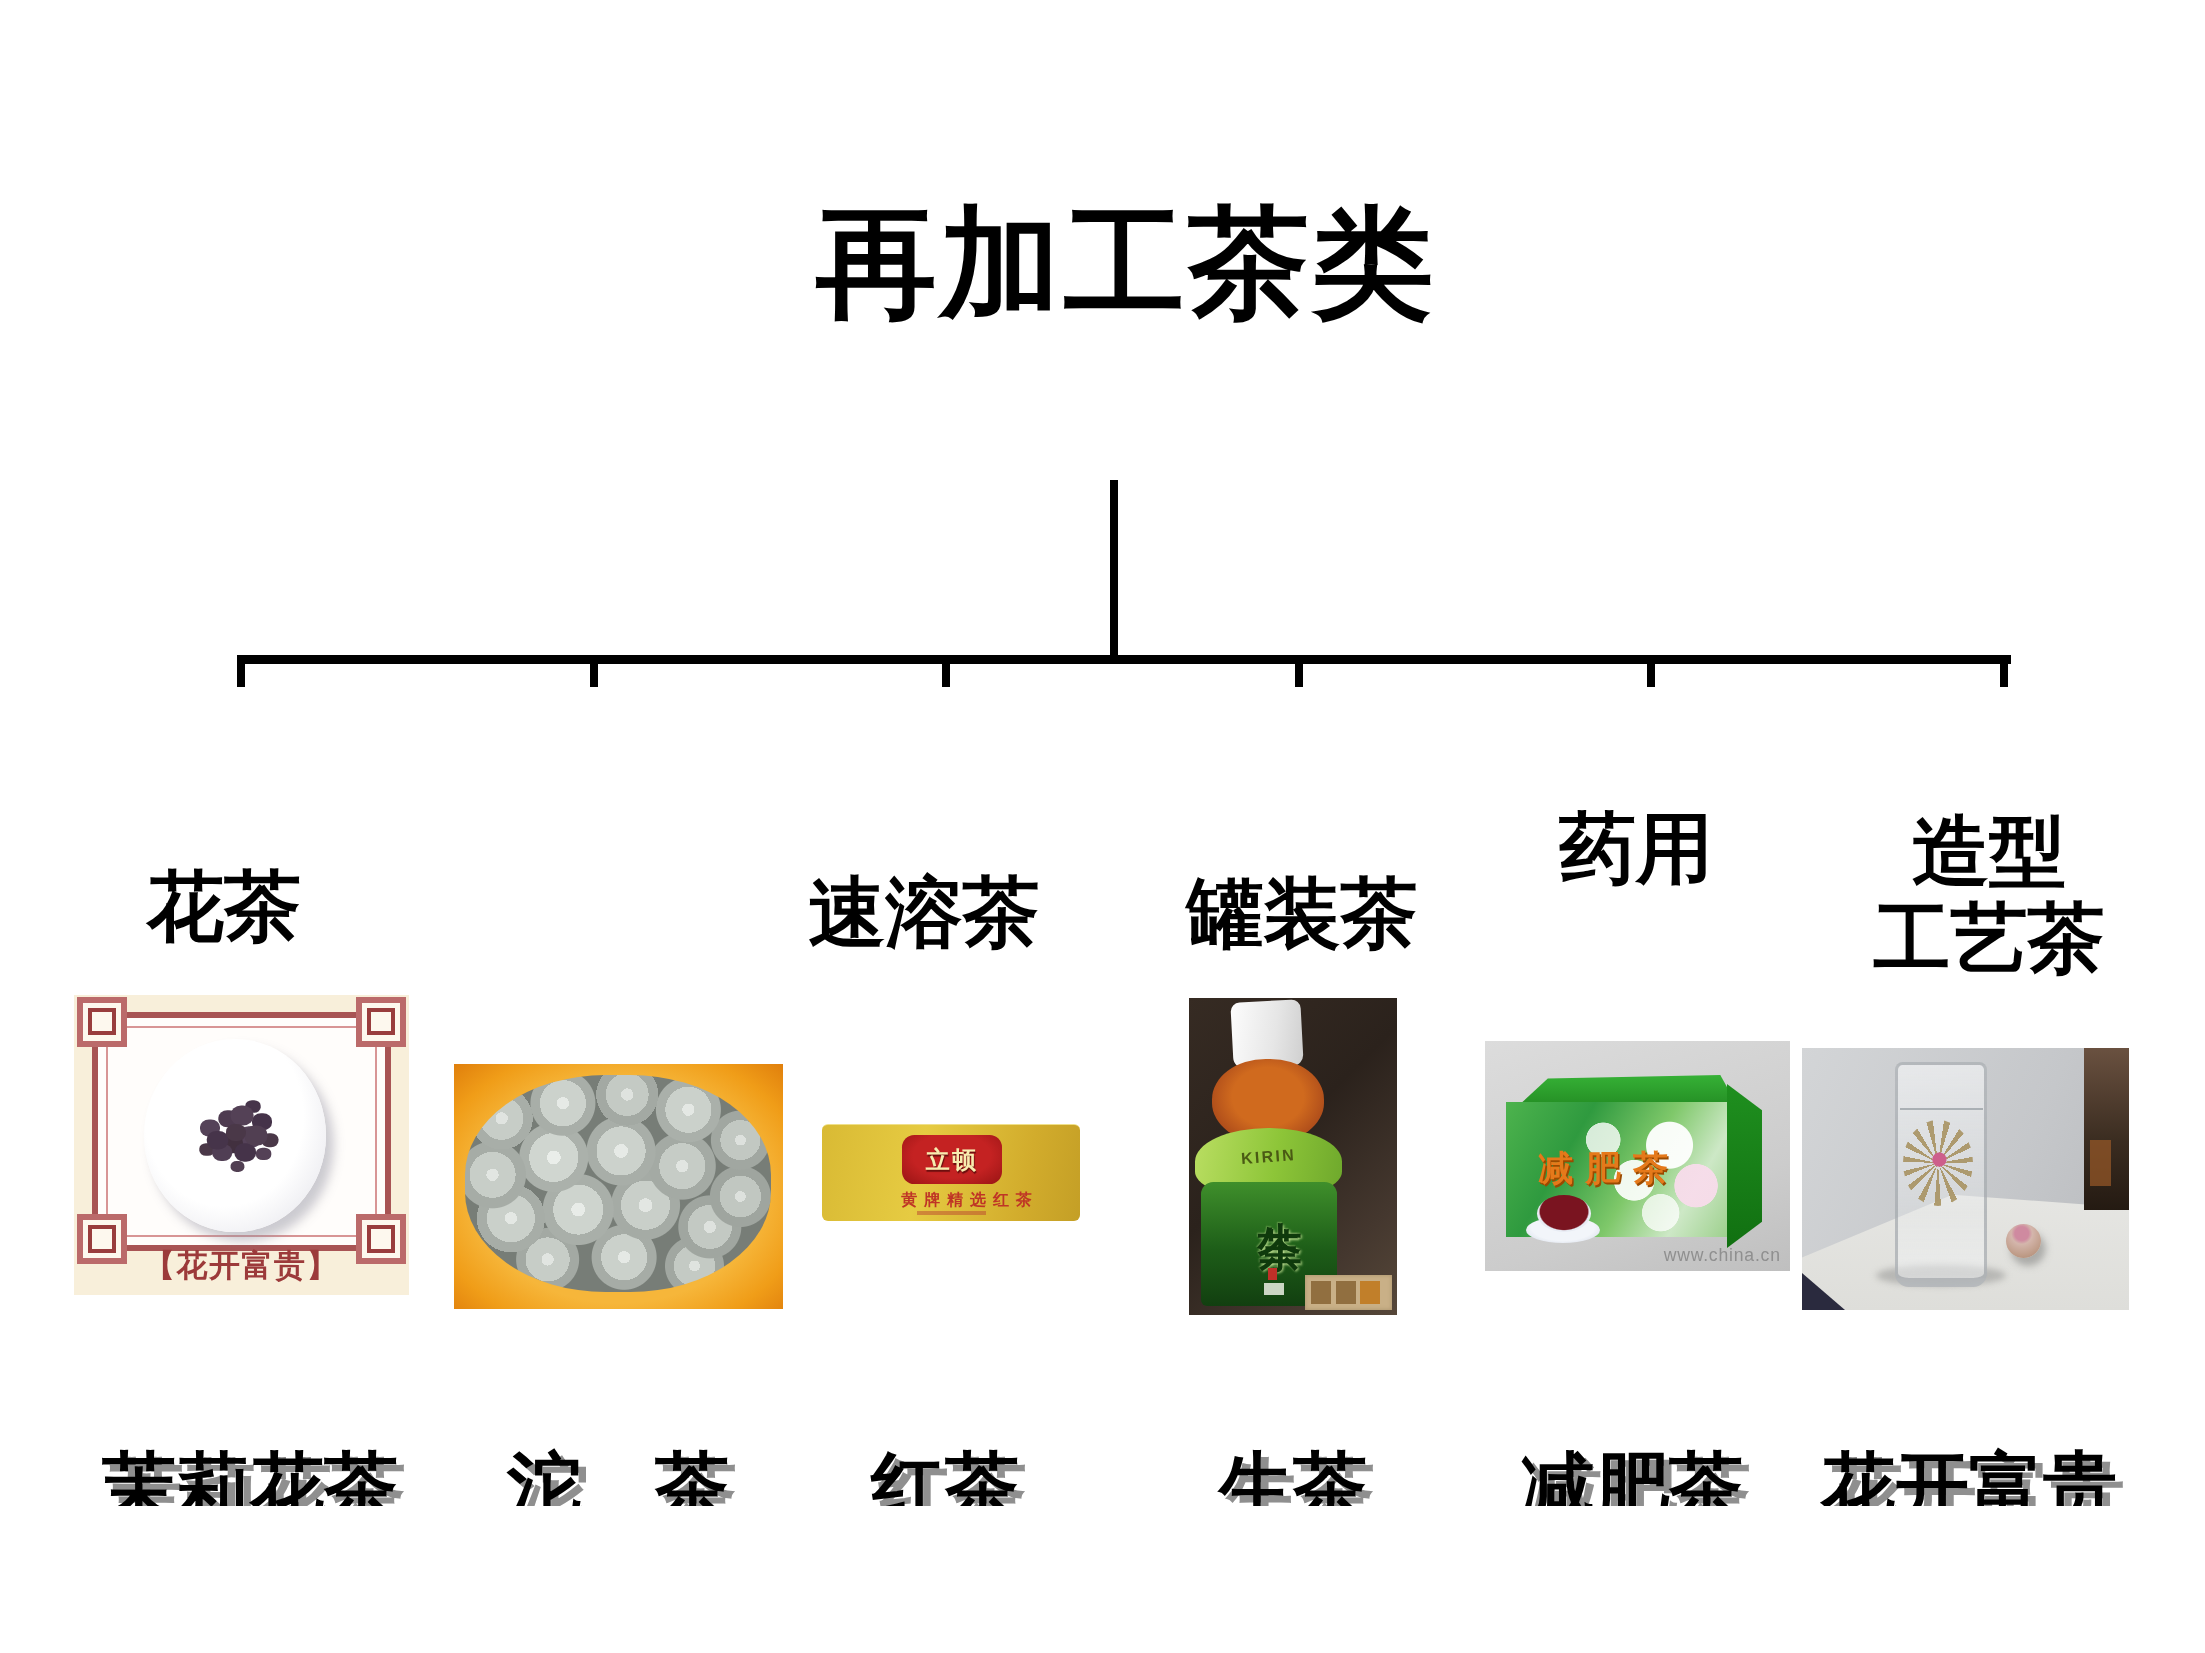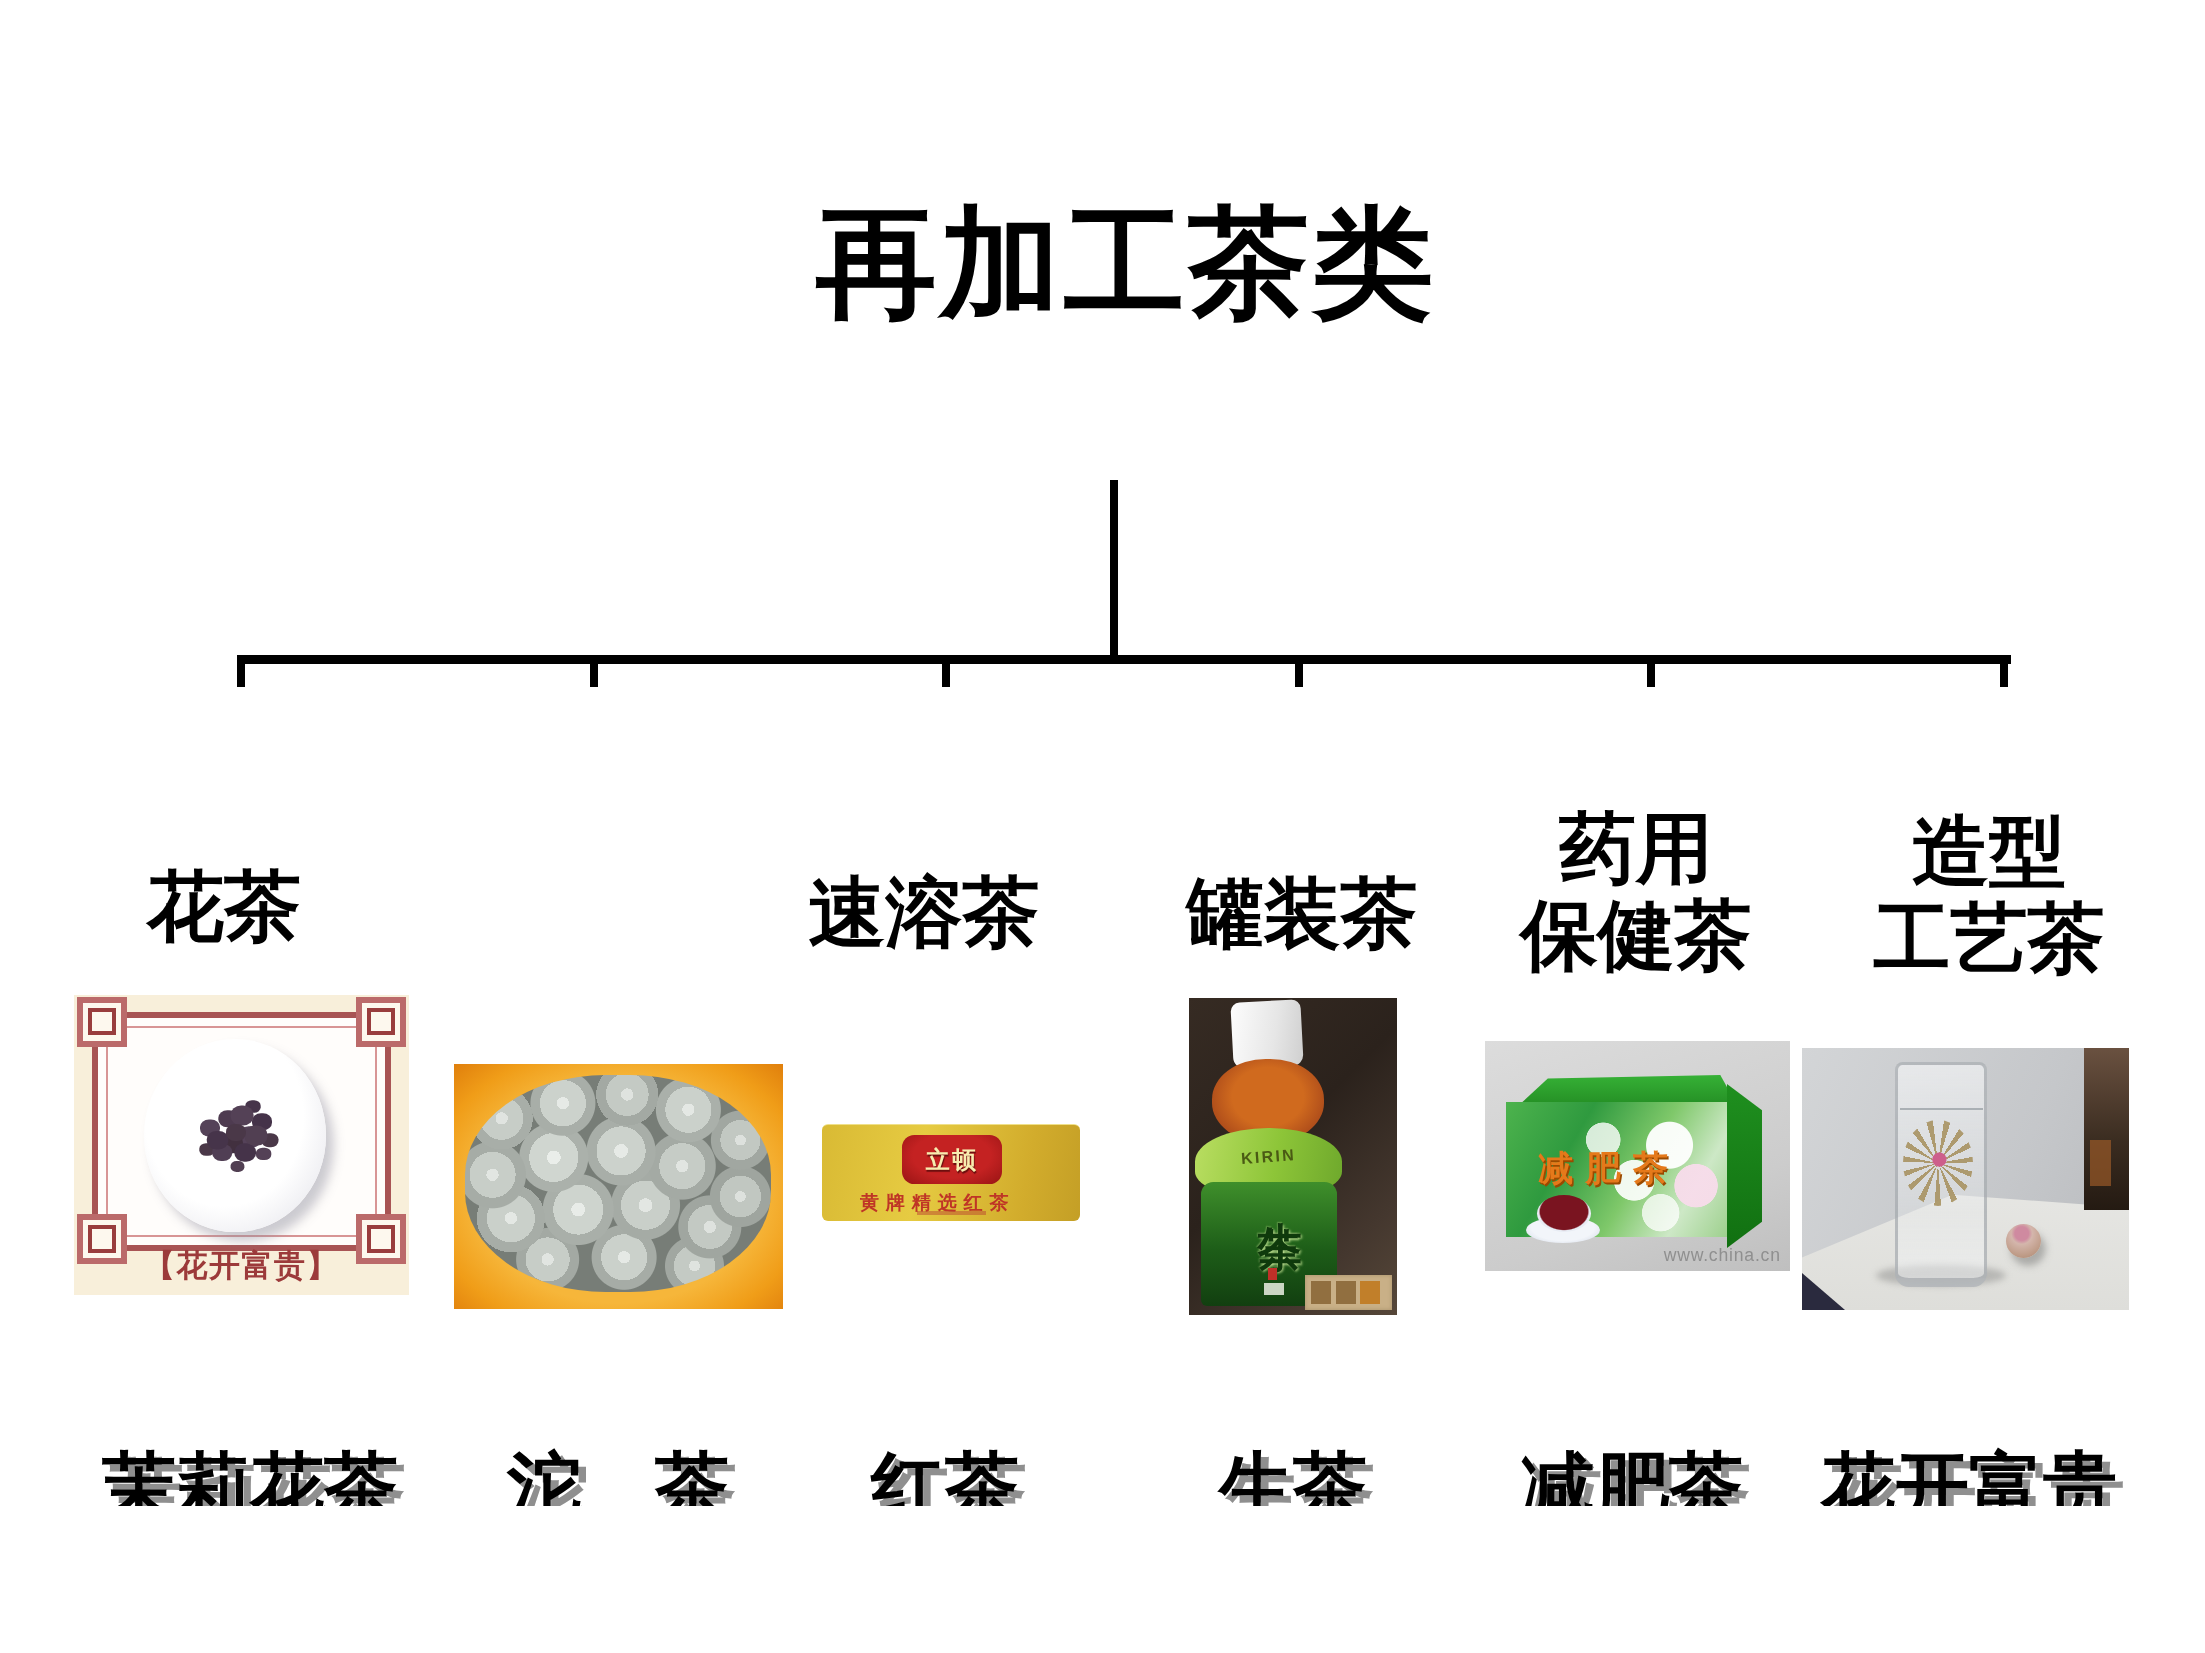--- a/index.html
+++ b/index.html
@@ -61,22 +61,22 @@
       radial-gradient(circle at 52% 84%,#e5e9e5 0 6.1px,#cbd1cb 6.1px 23px,#a6aca6 23px 32px,rgba(0,0,0,0) 33px),
       radial-gradient(circle at 75% 88%,#dfe3df 0 5.4px,#c4cac4 5.4px 20.7px,#a1a7a1 20.7px 29px,rgba(0,0,0,0) 30px);}
   
   .ph-lipton{left:822px;top:1124px;width:258px;height:96px;border-radius:6px;
     background:linear-gradient(100deg,#d9ba34 0%,#e6cb42 38%,#d2ac2c 78%,#c49f26 100%);
     border-top:1.5px solid #efe089;}
   .lp-logo{position:absolute;left:80px;top:10px;width:100px;height:49px;border-radius:12.3px;
     background:radial-gradient(ellipse at 50% 42%,#c42222 0 55%,#971414 100%);
     display:flex;align-items:center;justify-content:center;}
   .lp-logo span{font-size:24px;font-weight:bold;color:#f7edb0;text-shadow:0.8px 1.5px 0.8px #6b0f0f;letter-spacing:2.3px;}
-  .lp-sub{position:absolute;left:0;right:0;top:65px;
-    font-size:19px;font-weight:bold;color:#bf3526;letter-spacing:6.9px;margin-left:38px;}
+  .lp-sub{position:absolute;left:0;right:0;top:65px;text-align:center;
+    font-size:16px;font-weight:bold;color:#bf3526;letter-spacing:6.9px;margin-left:38px;}
   .lp-line{position:absolute;left:95px;top:86px;width:69px;height:3.8px;background:rgba(185,70,48,.5);}
   
   .ph-kirin{left:1189px;top:998px;width:208px;height:317px;
     background:linear-gradient(135deg,#362b23 0%,#2b221c 45%,#44372e 78%,#564739 100%);}
   .kr-cap{position:absolute;left:43px;top:3.1px;width:70px;height:66px;border-radius:9.2px 9.2px 10.7px 10.7px;
     background:linear-gradient(100deg,#fdfdfd,#e6e6e6 60%,#cfcfcf);transform:rotate(-3deg);}
   .kr-amber{position:absolute;left:23px;top:61px;width:112px;height:84px;border-radius:48%;
     background:radial-gradient(ellipse at 50% 45%,#d06a1e 0 45%,#aa491a 78%,#7c3514 100%);}
   .kr-shoulder{position:absolute;left:6.1px;top:130px;width:147px;height:67px;border-radius:50% 50% 35% 35%;
     background:linear-gradient(100deg,#bade62,#8dc538 55%,#6ea82c);}
@@ -164,21 +164,20 @@
     <span>花茶</span>
   </div>
   <div class="cat" style="left:924px;top:870px">
     <span>速溶茶</span>
   </div>
   <div class="cat" style="left:1302px;top:871px">
     <span>罐装茶</span>
   </div>
   <div class="cat" style="left:1636px;top:806px">
     <span style="display:block">药用</span>
-    <span style="display:block">保健茶</span>
   </div>
   <div class="cat" style="left:1989px;top:809px">
     <span style="display:block">造型</span>
     <span style="display:block">工艺茶</span>
   </div>
 
   <div class="photo ph-jasmine">
     <div class="jz-panel"></div>
     <div class="jz-frame-outer"></div>
     <div class="jz-frame-inner"></div>

